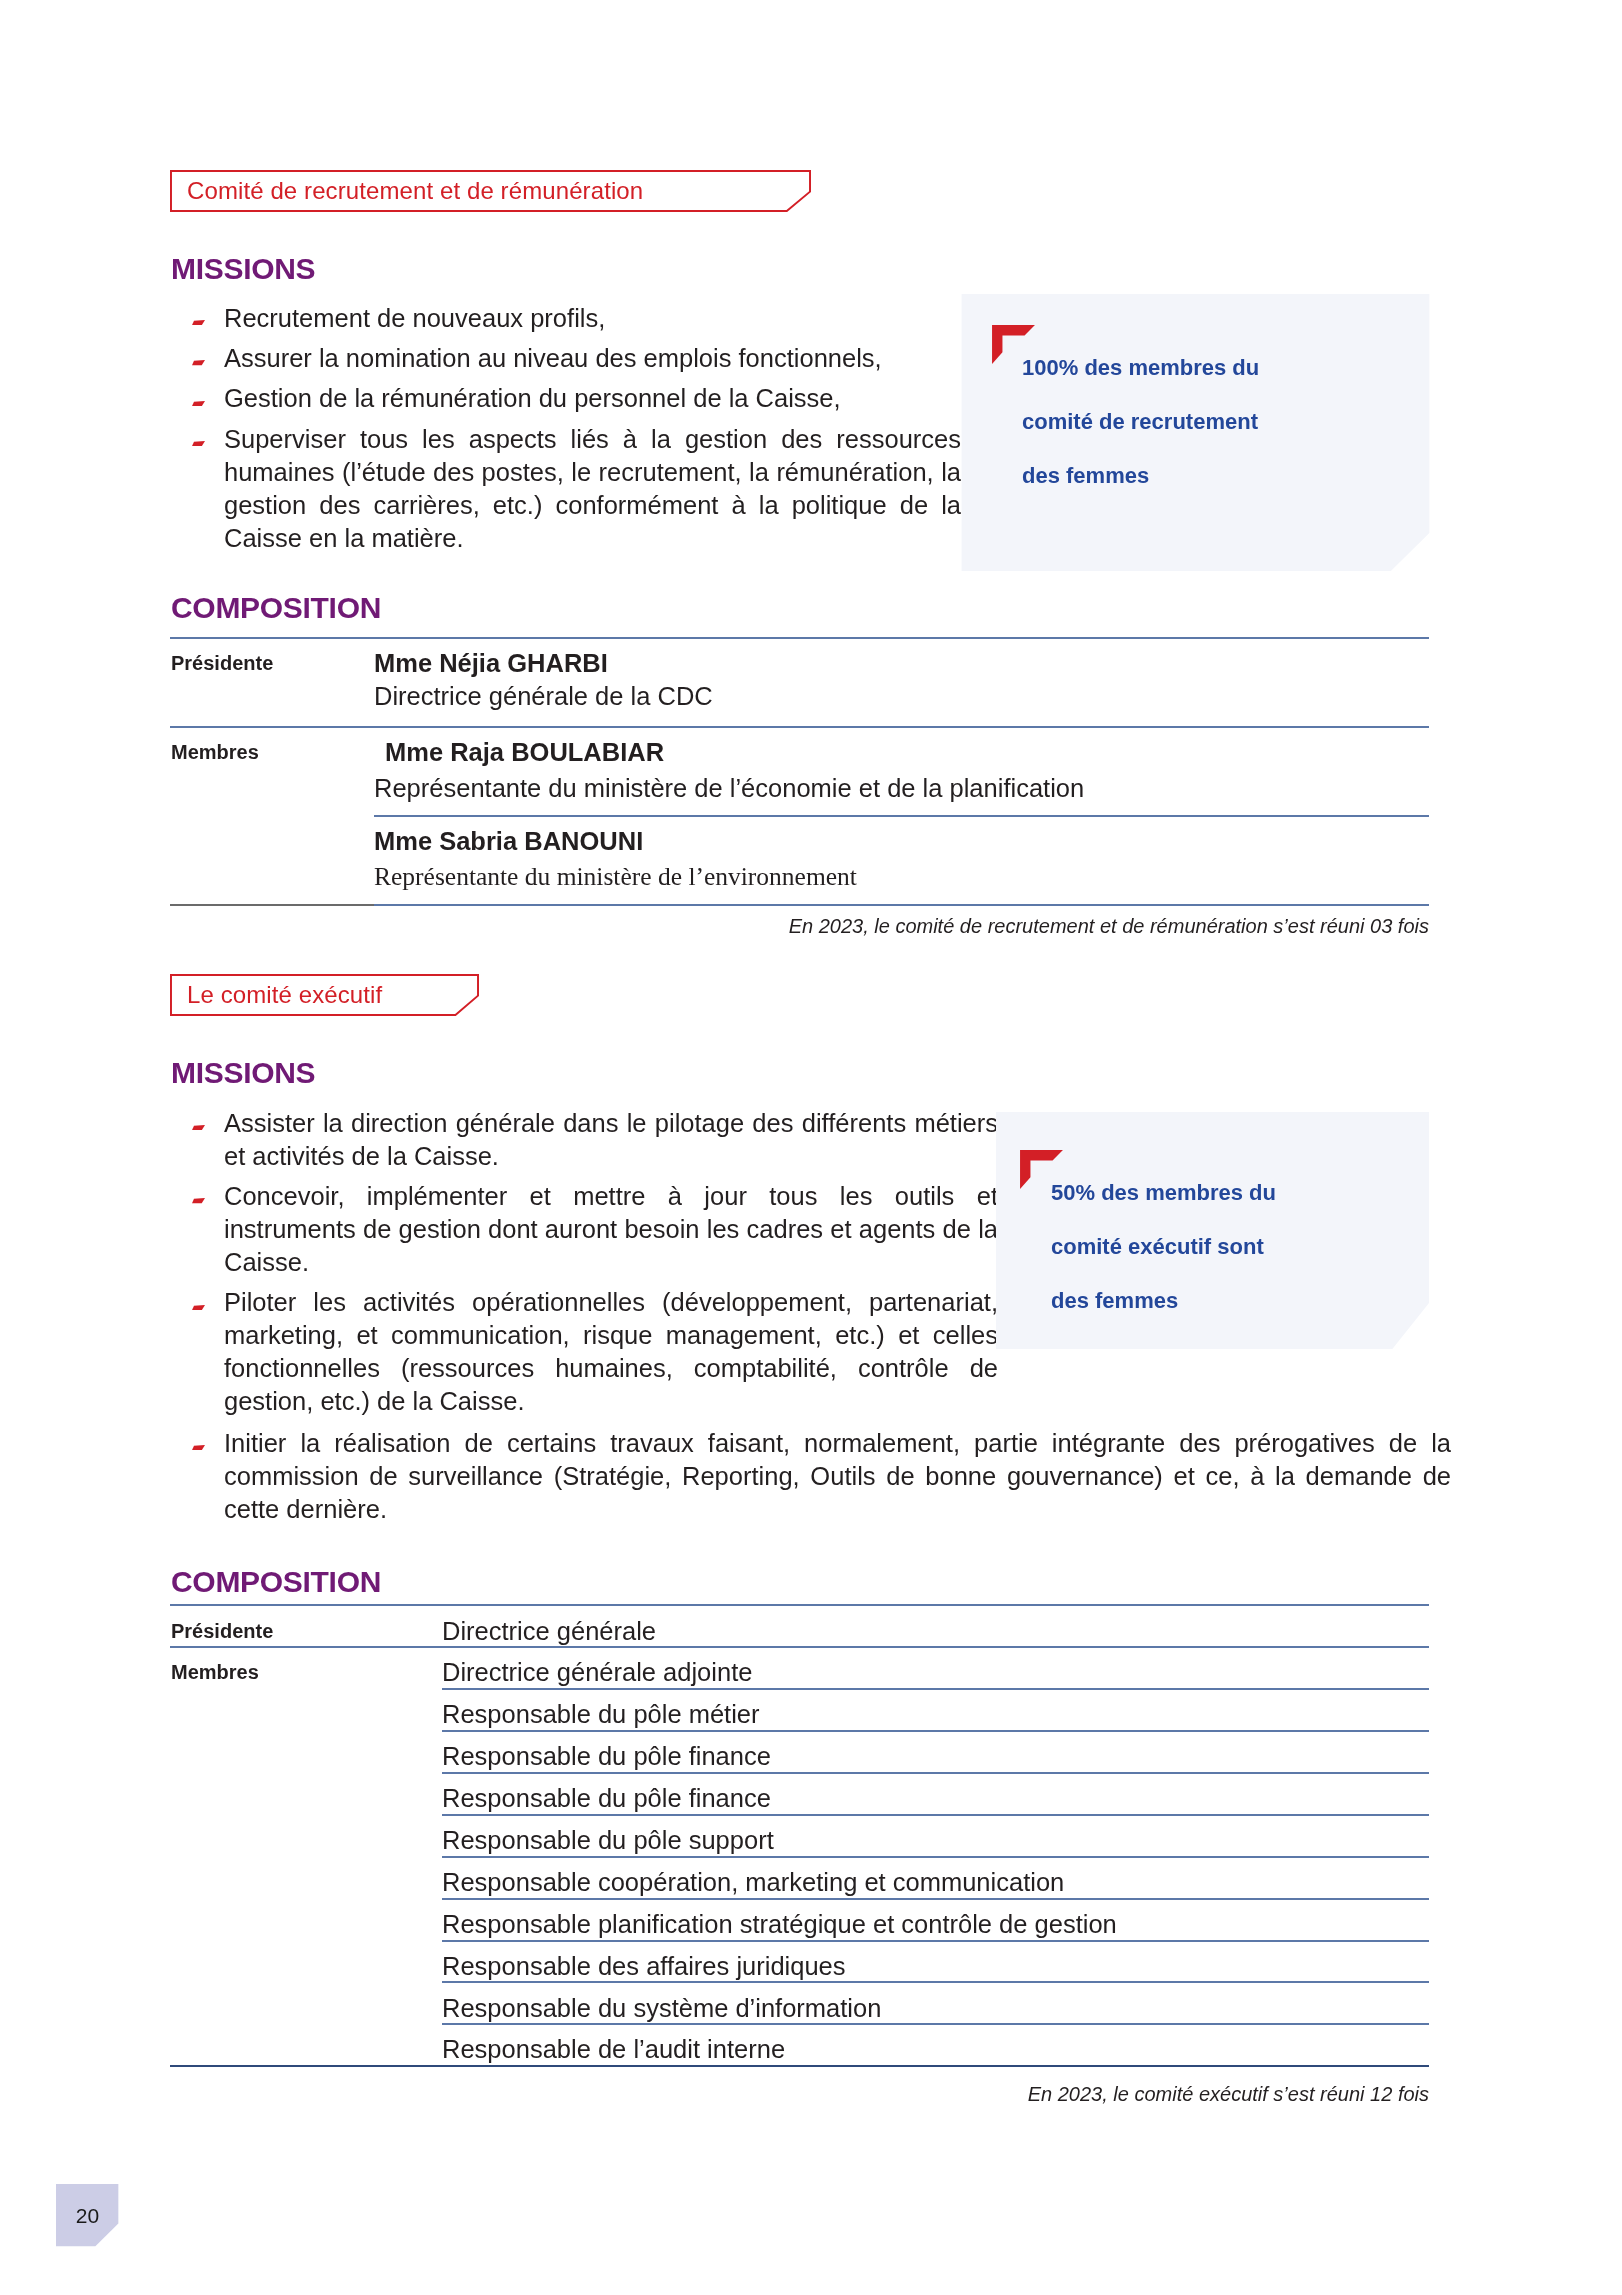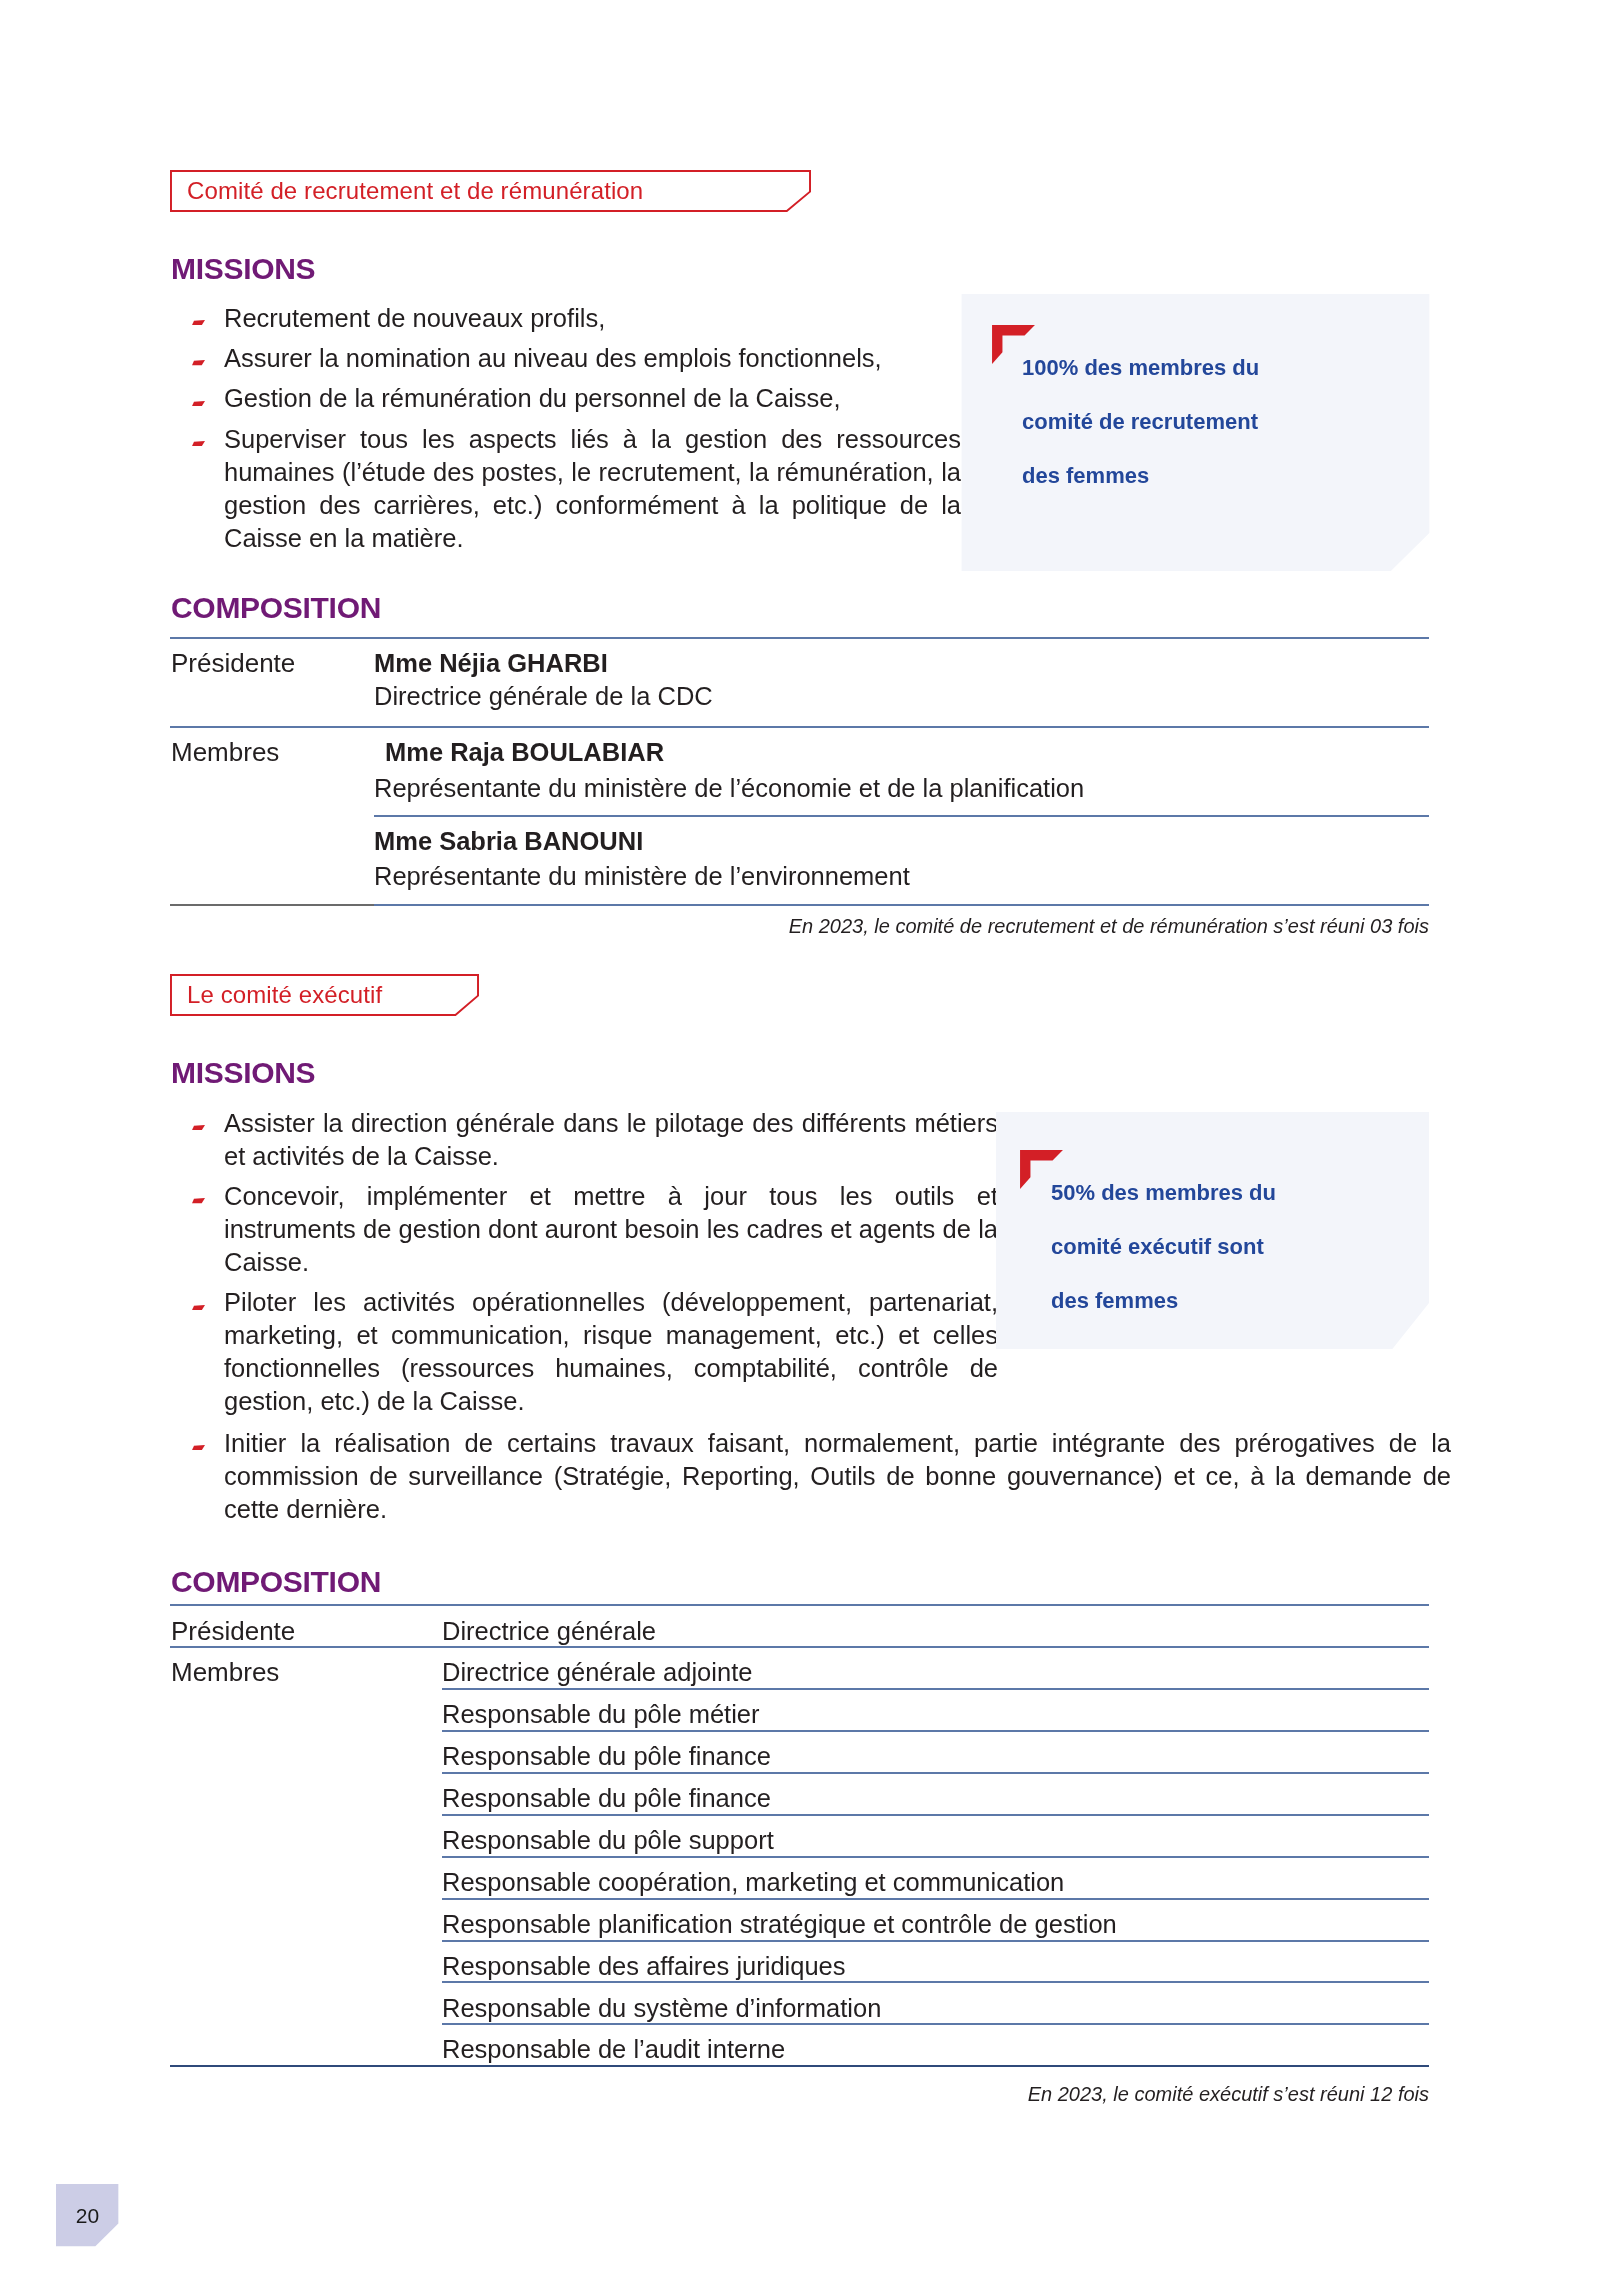--- a/index.html
+++ b/index.html
@@ -22,21 +22,21 @@
   .bullets li .mk svg { display: block; }
 
   .callout { position: absolute; }
   .callout svg.bg { position: absolute; left: 0; top: 0; }
   .callout .mark { position: absolute; }
   .callout .ctext { position: absolute; font-size: 22px; line-height: 54px; font-weight: 700; color: #23479a; }
 
   
   .line { position: absolute; height: 2px; background: #5c78a8; }
   .line.dark { background: #2f4a7a; }
-  .lbl { position: absolute; font-size: 26px; font-weight: 400; color: #231f20; line-height: 31px; }
+  .lbl { position: absolute; font-size: 20px; font-weight: 700; color: #231f20; line-height: 31px; }
   .val-b { position: absolute; font-size: 25.5px; font-weight: 700; color: #231f20; line-height: 31px; }
   .val { position: absolute; font-size: 25.5px; color: #231f20; line-height: 31px; white-space: nowrap; }
   .note { position: absolute; right: 193px; font-size: 20px; font-style: italic; color: #231f20; white-space: nowrap; }
 
   .page-badge { position: absolute; left: 56px; top: 2184px; width: 63px; height: 63px; }
   .page-badge svg { position: absolute; left: 0; top: 0; }
   .page-num { position: absolute; left: 0; top: 0; width: 63px; height: 63px; line-height: 63px; text-align: center;
               font-size: 21px; color: #1a1a1a; }
 </style>
 </head>
@@ -104,21 +104,21 @@
   <div>
     <div class="lbl" style="left:171px; top:737px;">Membres</div>
     <div class="val-b" style="left:374px; top:737px;margin-left:11px;">Mme Raja BOULABIAR</div>
     <div class="val" style="left:374px; top:773px;">Représentante du ministère de l’économie et de la planification</div>
   </div>
 
   <div class="line" style="left:374px; top:815px; width:1055px;"></div>
 
   <div>
     <div class="val-b" style="left:374px; top:826px;">Mme Sabria BANOUNI</div>
-    <div class="val" style="left:374px; top:861px;">Représentante du ministère de l’environnement</div>
+    <div class="val" style="left:374px; top:861px;font-family:Liberation Serif, serif;">Représentante du ministère de l’environnement</div>
   </div>
 
   <div class="line" style="left:170px; top:904px; width:204px; background:#6b6b6b;"></div>
   <div class="line" style="left:374px; top:904px; width:1055px;"></div>
 </div>
 
 <div class="note" style="top:915px;">En 2023, le comité de recrutement et de rémunération s’est réuni 03 fois</div>
 
 <div class="tag" style="left:170px; top:974px; width:309px;">
   <svg width="309" height="42" viewBox="0 0 472 64">

